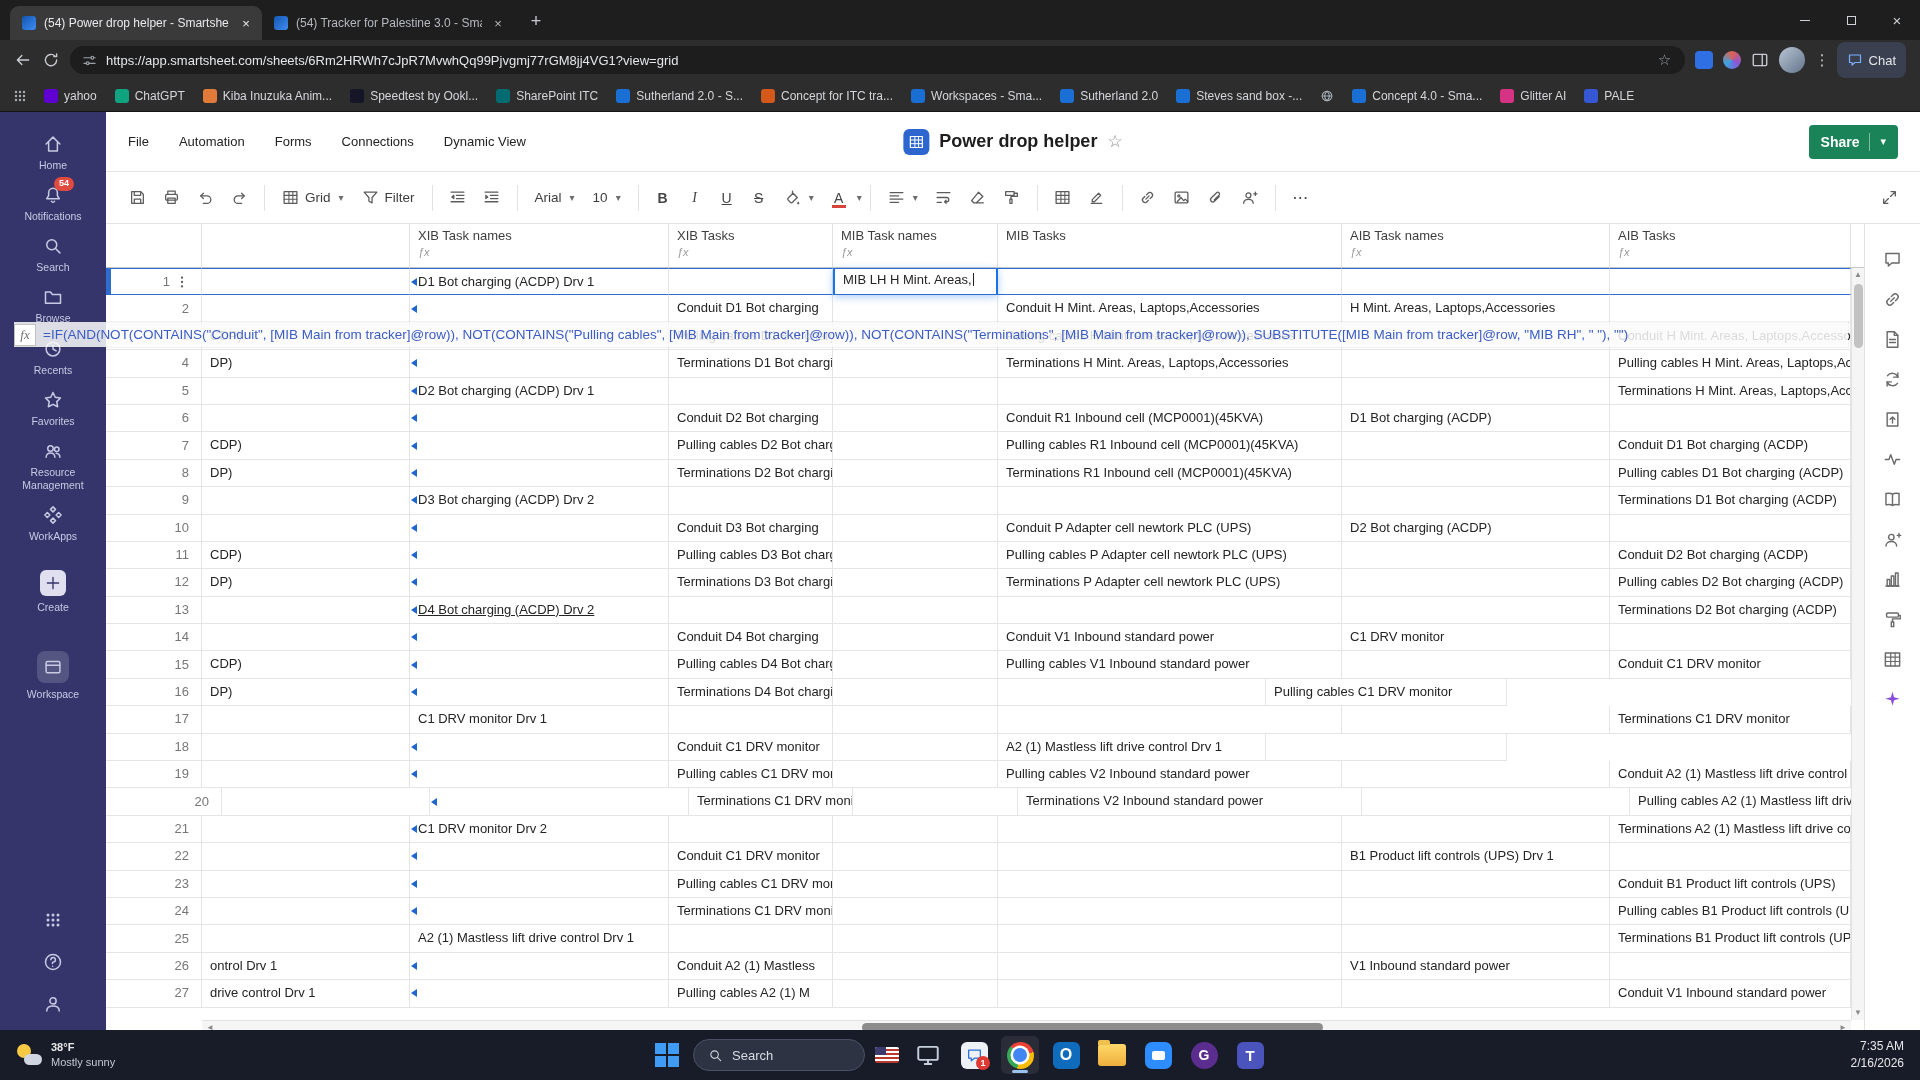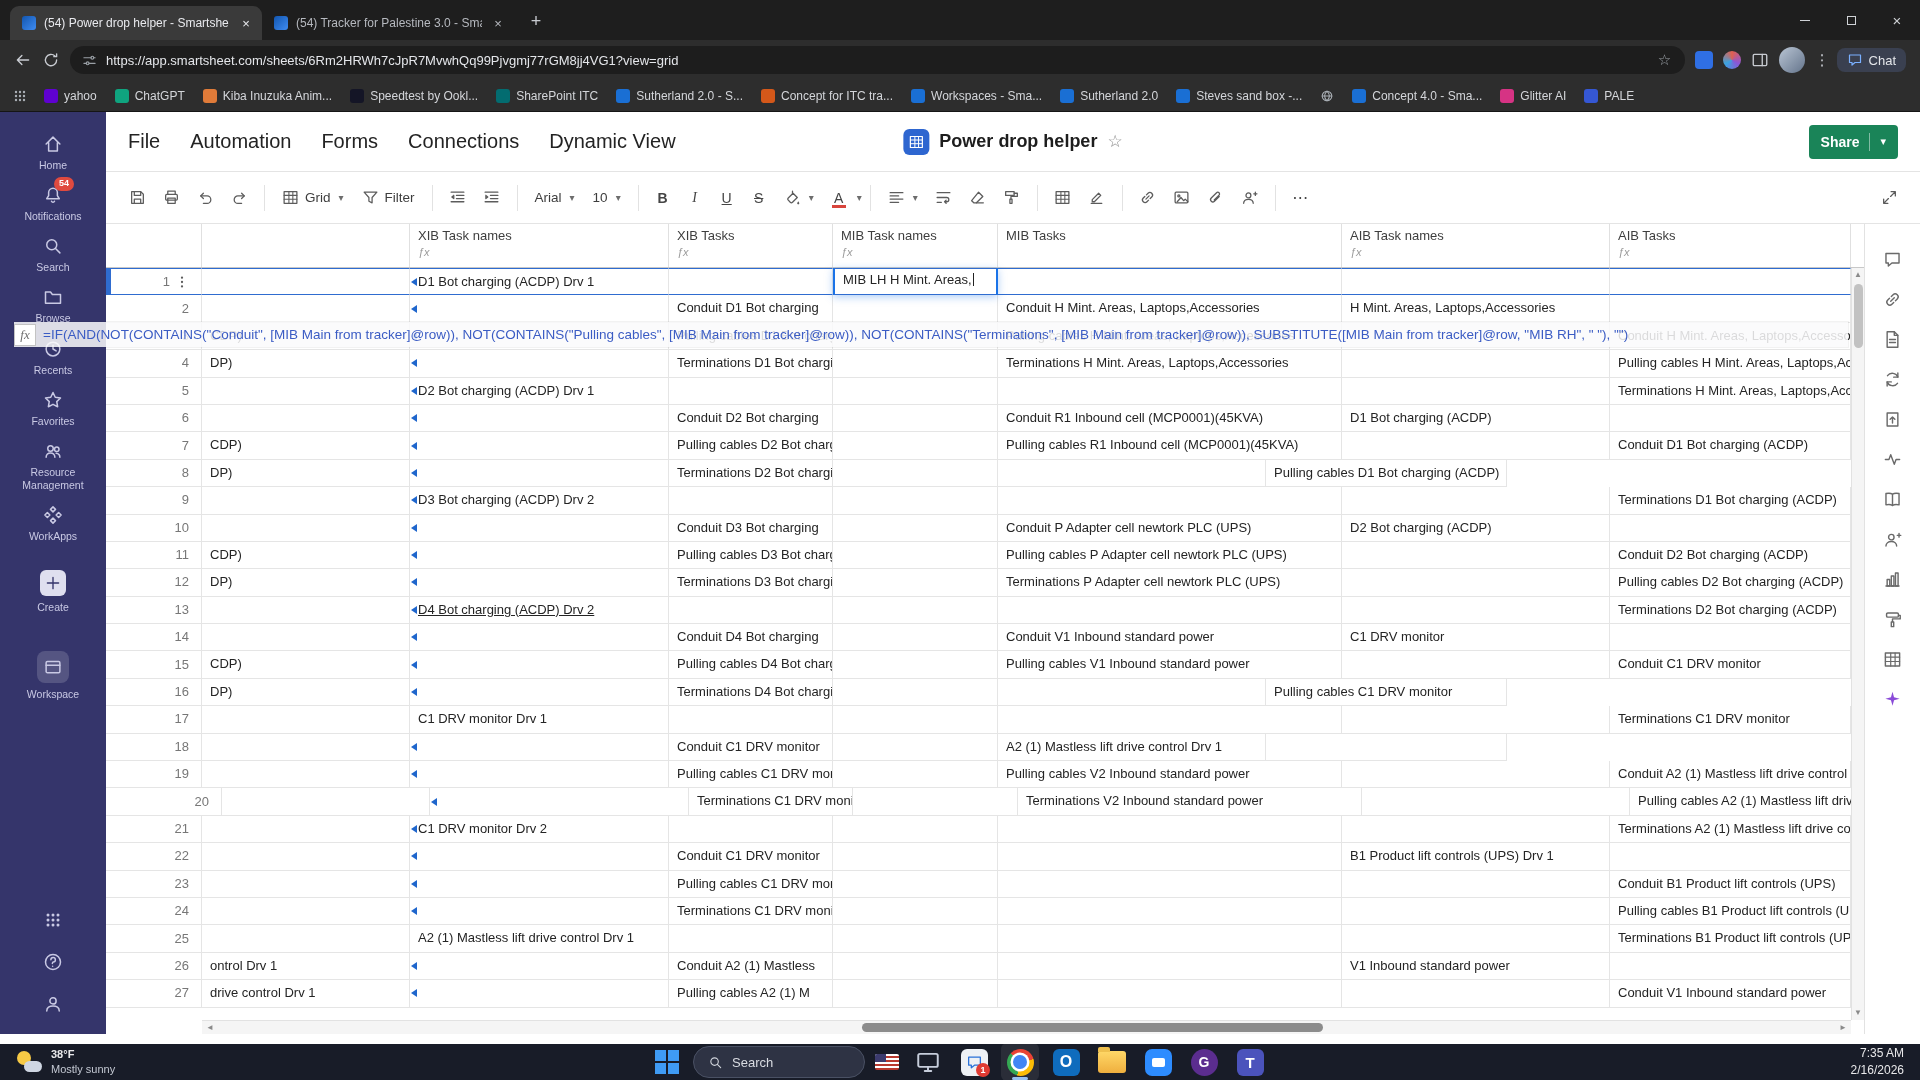--- a/index.html
+++ b/index.html
@@ -24,21 +24,21 @@
 .addrbar{height:40px;background:#2d2d2d;display:flex;align-items:center;gap:10px;padding:0 14px}
 .abtn{width:18px;height:18px;color:#c9ccd2;flex:none}
 .urlpill{flex:1;height:28px;background:#1d1d1d;border-radius:14px;display:flex;align-items:center;gap:9px;padding:0 12px;min-width:0}
 .urlicon{width:15px;height:15px;color:#9aa0a6;flex:none}
 .urltext{color:#e4e6ea;font-size:13px;white-space:nowrap;overflow:hidden;flex:1}
 .urlstar{width:16px;color:#9aa0a6;font-size:15px;text-align:center;flex:none}
 .ext-sq{width:18px;height:18px;border-radius:4px;background:#2f6fe4;flex:none}
 .ext-ci{width:18px;height:18px;border-radius:50%;background:conic-gradient(#e0604f,#8a56d8,#3aa4e0,#e0604f);flex:none}
 .avatar{width:26px;height:26px;border-radius:50%;background:linear-gradient(135deg,#b9c5d4,#64748b);flex:none}
 .kebabtxt{color:#c9ccd2;font-size:15px;width:12px;text-align:center}
-.chatbtn{display:flex;align-items:center;gap:6px;height:24px;padding:0 10px;border-radius:8px;color:#e4e6ea;font-size:13px;background:#3a4050}
+.chatbtn{display:flex;align-items:center;gap:6px;height:36px;padding:0 10px;border-radius:8px;color:#e4e6ea;font-size:13px;background:#3a4050}
 .cbic{width:16px;height:16px;color:#7ab0ff}
 
 .bkbar{height:32px;background:#2d2d2d;border-bottom:1px solid #151515;display:flex;align-items:center;padding:0 12px}
 .bkapps{width:16px;height:16px;color:#aab0b6;margin-right:8px;flex:none}
 #bookmarks{display:flex;align-items:center;gap:2px;overflow:hidden}
 .bm{display:flex;align-items:center;gap:6px;padding:3px 8px;border-radius:6px;color:#d4d6da;font-size:12px;white-space:nowrap}
 .bm-fav{width:14px;height:14px;border-radius:3px;flex:none}
 .bm-globe{color:#aab0b6;background:transparent!important}
 
 .app{display:flex;height:922px}
@@ -49,21 +49,21 @@
 .nav-ic{width:20px;height:20px;color:#c9c9e4;position:relative;flex:none}
 .nav-label{font-size:10.5px;text-align:center;line-height:1.25;max-width:94px}
 .nav-badge{position:absolute;top:-8px;left:11px;background:#e04a3f;color:#fff;font-size:9px;font-weight:bold;padding:1px 5px;border-radius:8px;line-height:1.3}
 .nav-plus{background:#dfdfef;color:#35356b;border-radius:6px;padding:4px;width:26px;height:26px}
 .nav-icbox{background:rgba(255,255,255,.16);border-radius:8px;padding:6px;width:32px;height:32px}
 .nav-bottom{margin-top:auto;display:flex;flex-direction:column;gap:22px;padding-bottom:20px;align-items:center}
 .main{flex:1;display:flex;flex-direction:column;min-width:0;background:#fff}
 
 .sheet-header{height:60px;display:flex;align-items:center;padding:0 22px;border-bottom:1px solid #e4e4e4;position:relative}
 .menus{display:flex;align-items:center}
-.menu-item{font-size:20px;color:#232323;margin-right:30px}
+.menu-item{font-size:13px;color:#232323;margin-right:30px}
 .titlewrap{position:absolute;left:50%;transform:translateX(-50%);display:flex;align-items:center;gap:10px}
 .sheeticon{width:26px;height:26px;border-radius:6px;background:#2e66d0;color:#fff;padding:5px;flex:none}
 .sheettitle{font-size:18px;font-weight:bold;color:#1d1d1d;white-space:nowrap}
 .favstar{font-size:17px;color:#8b8b8b}
 .sharebtn{margin-left:auto;height:34px;background:#1a8458;color:#fff;border-radius:4px;display:flex;align-items:center;padding:0 12px;font-size:14px;gap:10px;font-weight:bold}
 .share-sep{width:1px;height:18px;background:rgba(255,255,255,.45)}
 .sharebtn .caret{font-size:11px;font-weight:normal}
 
 .toolbar{height:52px;border-bottom:1px solid #e4e4e4;display:flex;align-items:center;padding:0 14px;color:#5c5c5c}
 .tbtn{width:28px;height:28px;display:flex;align-items:center;justify-content:center;border-radius:4px;margin:0 3px;flex:none}
@@ -106,21 +106,21 @@
 .hscroll .send2{margin-left:auto}
 
 .rail{width:56px;border-left:1px solid #e2e2e2;background:#fff;display:flex;flex-direction:column;align-items:center;padding-top:26px;gap:21px;flex:none}
 .rail-btn{width:19px;height:19px;color:#6a6a6a}
 .rail-btn:last-child{color:#8a4bd8}
 
 .fxbar{position:absolute;left:14px;top:322px;right:72px;height:25px;display:flex;align-items:center;gap:7px;background:rgba(250,250,252,.85);z-index:40;box-shadow:0 0 0 1px rgba(0,0,0,.05)}
 .fxbox{width:22px;height:22px;border:1px solid #c3c3c3;background:#fff;color:#6f6f6f;font-style:italic;font-family:"Liberation Serif",serif;font-size:13px;display:grid;place-items:center;flex:none}
 .fxtext{font-size:13.5px;color:#3b5cc4;white-space:nowrap;overflow:hidden}
 
-.taskbar{position:absolute;left:0;right:0;bottom:0;height:36px;background:#181c28;display:flex;align-items:center;color:#e8e8ea}
+.taskbar{position:absolute;left:0;right:0;bottom:0;height:50px;background:#181c28;display:flex;align-items:center;color:#e8e8ea}
 .weather{position:absolute;left:8px;display:flex;align-items:center;gap:9px;height:100%;padding:0 8px}
 .wicon{width:26px;height:26px;position:relative}
 .wicon::before{content:'';position:absolute;left:1px;top:2px;width:14px;height:14px;border-radius:50%;background:#f6c945}
 .wicon::after{content:'';position:absolute;right:0;bottom:3px;width:18px;height:11px;border-radius:8px;background:#cfd6e2}
 .wtxt{display:flex;flex-direction:column;font-size:11px;line-height:1.35}
 .wtxt b{font-weight:bold}
 .wtxt i{font-style:normal;color:#c3c8d2}
 .taskcenter{margin:0 auto;display:flex;align-items:center;gap:10px}
 .tstart{width:32px;height:32px;display:grid;grid-template-columns:11px 11px;grid-template-rows:11px 11px;gap:2px;place-content:center;border-radius:5px}
 .tstart span{background:#3f9bf4}
@@ -716,20 +716,21 @@
                 <div class="g-cell c-aib_task" style="width: 241px;">Conduit D1 Bot charging (ACDP)</div>
               </div>
               <div class="g-row">
                 <div class="g-cell c-rownum" style="width: 96px;">
                   <span class="rn">8</span>
                 </div>
                 <div class="g-cell c-partial" style="width: 208px;">DP)</div>
                 <div class="g-cell c-xib_name mark" style="width: 259px;"></div>
                 <div class="g-cell c-xib_task" style="width: 164px;">Terminations D2 Bot charging</div>
                 <div class="g-cell c-mib_name" style="width: 165px;"></div>
+                <div class="g-cell c-mib_task" style="width: 344px;">Terminations R1 Inbound cell (MCP0001)(45KVA)</div>
                 <div class="g-cell c-aib_name" style="width: 268px;"></div>
                 <div class="g-cell c-aib_task" style="width: 241px;">Pulling cables D1 Bot charging (ACDP)</div>
               </div>
               <div class="g-row">
                 <div class="g-cell c-rownum" style="width: 96px;">
                   <span class="rn">9</span>
                 </div>
                 <div class="g-cell c-partial" style="width: 208px;"></div>
                 <div class="g-cell c-xib_name mark" style="width: 259px;">D3 Bot charging (ACDP) Drv 2</div>
                 <div class="g-cell c-xib_task" style="width: 164px;"></div>

